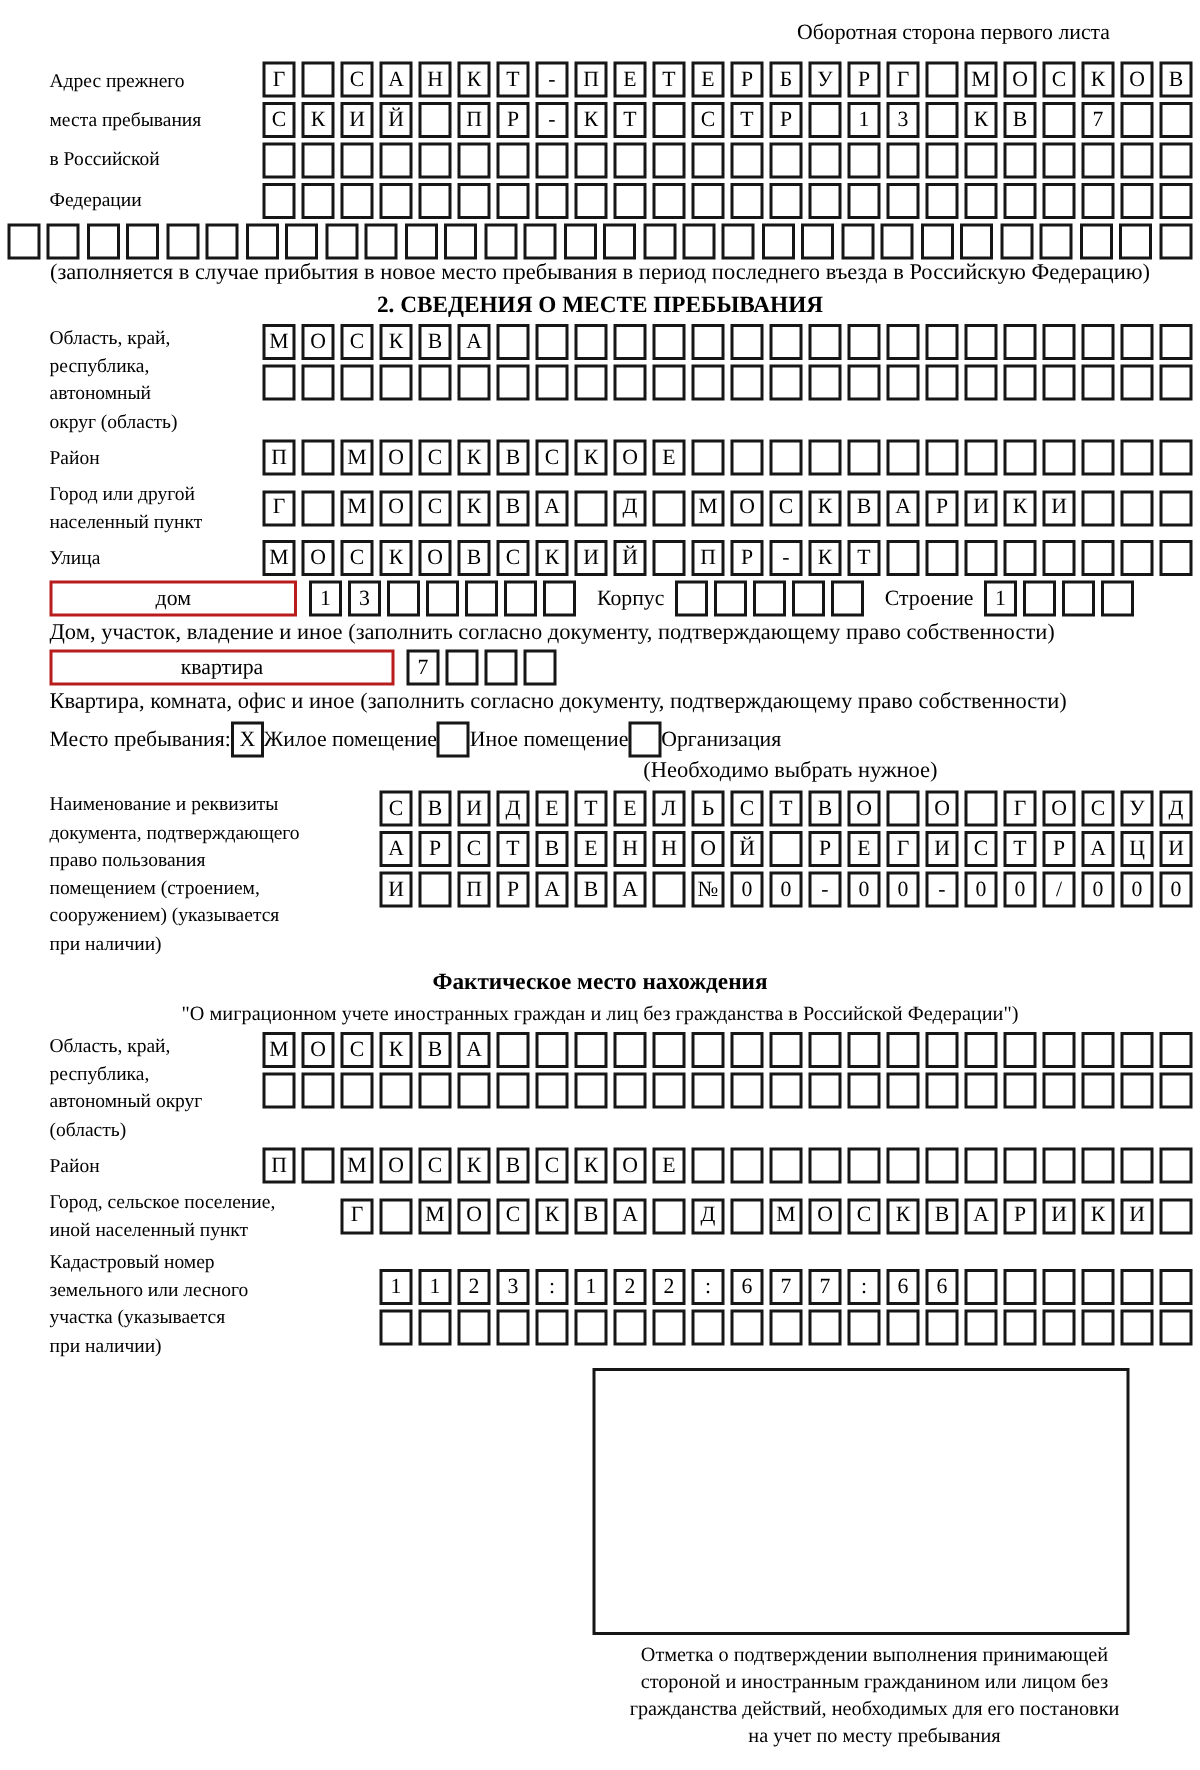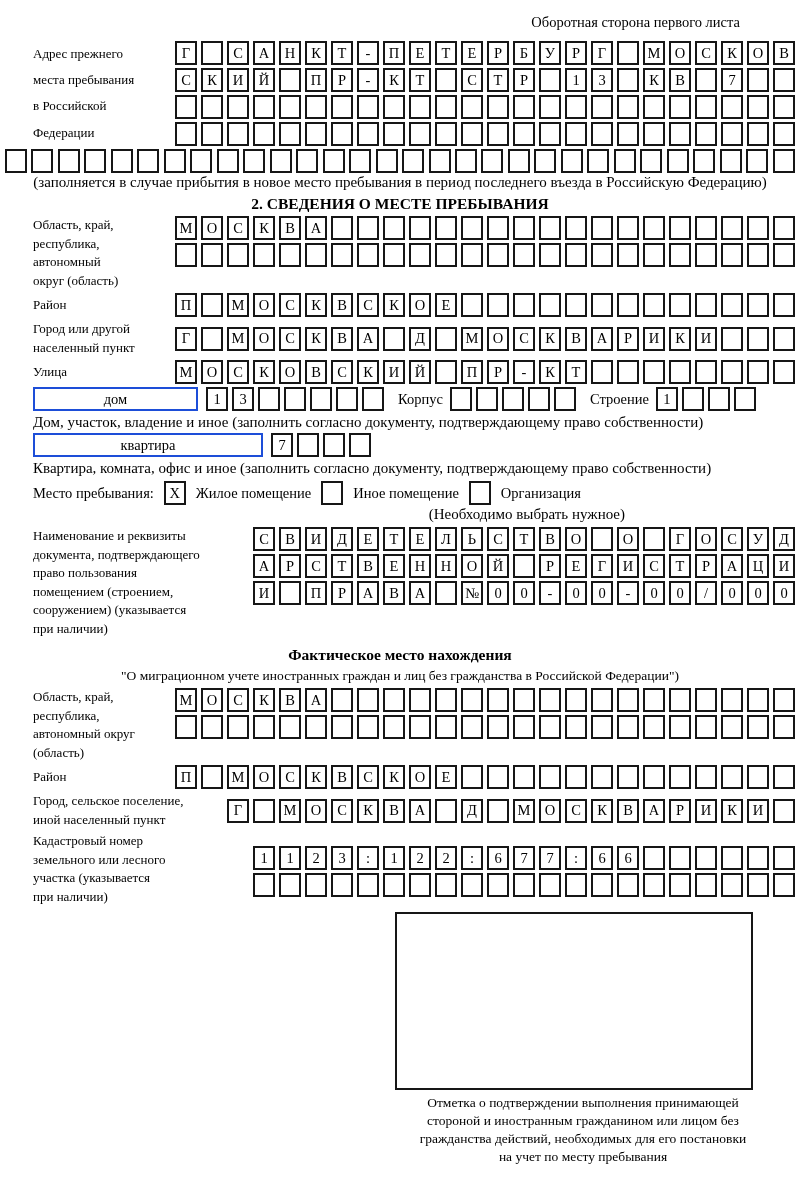--- a/index.html
+++ b/index.html
@@ -21,28 +21,28 @@
   .cell, .checkbox {
     width:22px; height:24px; box-sizing:border-box; border:2px solid #161616;
     display:flex; align-items:center; justify-content:center;
     font-size:14.5px; line-height:1; background:#fff; flex:0 0 auto;
   }
   .note { font-size:15px; line-height:17px; margin:1px 0 2px 0; }
   .note.center { text-align:center; }
   .note.indent { padding-left:28px; }
   .h1 { text-align:center; font-weight:bold; font-size:15.5px; margin:4px 0 3px 0; }
   .labelbox {
-    box-sizing:border-box; height:24px; border:2px solid #1d4ed8;
+    box-sizing:border-box; height:24px; border:2px solid #b91c1c;
     display:flex; align-items:center; justify-content:center; font-size:14.5px; background:#fff;
   }
   .dombox { width:165px; margin-left:28px; margin-right:8px; }
   .kvbox { width:230px; margin-left:28px; margin-right:8px; }
   .inlinelbl { font-size:14.5px; margin:0 7px 0 14px; white-space:nowrap; }
   .block { margin-bottom:3px; }
-  .stayrow { padding-left:28px; font-size:14.5px; gap:10px; margin:4px 0 1px 0;text-align:right; }
+  .stayrow { padding-left:28px; font-size:14.5px; margin:4px 0 1px 0;text-align:right; }
   .opt { white-space:nowrap; }
   .choosenote { width:580px; margin-left:40px; text-align:right; }
   .centernote { text-align:center; font-size:13.5px; line-height:18px; }
   .stamp { margin-left:390px; width:358px; height:178px; box-sizing:border-box; border:2.5px solid #161616; margin-top:6px; }
   .caption { width:404px; margin-left:376px; text-align:center; font-size:13.5px; line-height:18px; margin-top:4px; }
 </style>
 </head>
 <body>
 
 <div class="page">

